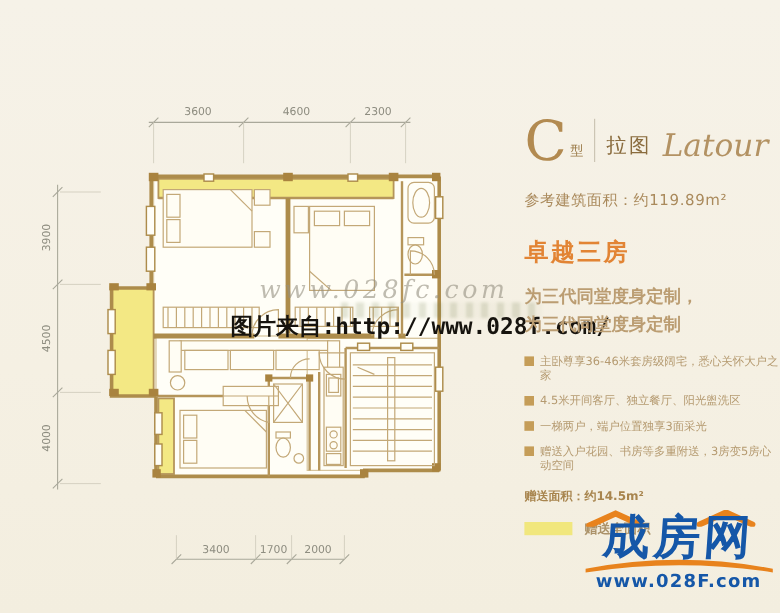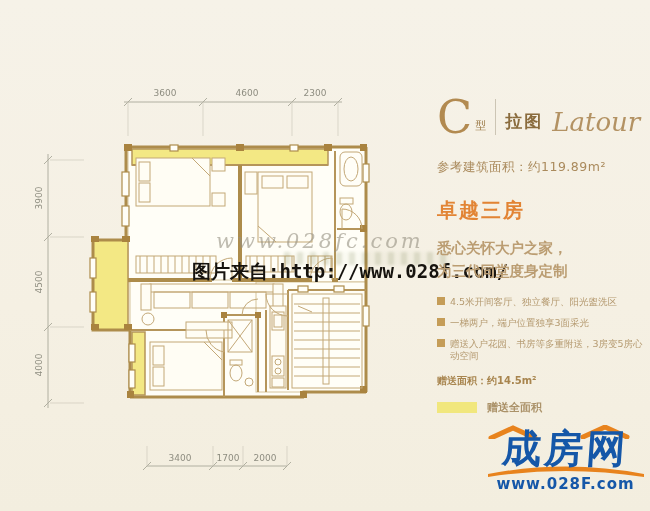--- a/index.html
+++ b/index.html
@@ -38,21 +38,21 @@
     font-weight:bold;font-size:19px;
     font-family:"DejaVu Sans Mono","Liberation Mono","DejaVu Sans",monospace;
     color:#16130e;letter-spacing:0px;white-space:nowrap;
   }
   
   .panel{position:absolute;left:437px;top:98px;width:212px;}
   .type-row{display:flex;align-items:flex-end;}
   .type-letter{font:400 46px/0.85 "DejaVu Serif","Liberation Serif",serif;color:#b28a50;}
   .type-suffix{font-size:11px;color:#9c7c4a;margin:0 0 4px 3px;}
   .type-divider{width:1px;height:36px;background:#ccc5b4;margin:0 9px 2px 9px;}
-  .name-cn{font-size:17px;font-weight:bold;color:#8a6c3e;letter-spacing:2px;margin-bottom:4px;}
+  .name-cn{font-size:17px;font-weight:normal;color:#8a6c3e;letter-spacing:2px;margin-bottom:4px;}
   .name-en{font:italic 26px "DejaVu Serif","Liberation Serif",serif;color:#b39263;margin:0 0 0 9px;}
   .area-line{margin-top:22px;font-size:12.5px;color:#aa8a5c;letter-spacing:0.5px;}
   .headline{margin-top:21px;font-size:20px;font-weight:900;color:#e28434;letter-spacing:2px;}
   .desc{margin-top:13px;font-size:14.5px;line-height:23px;color:#bb9d72;font-weight:bold;}
   .bullets{margin-top:13px;}
   .bullet-row{display:flex;margin-bottom:9px;}
   .bullet-sq{flex:0 0 8px;width:8px;height:8px;background:#c59d58;margin:1px 5px 0 0;}
   .bullet-text{font-size:9.5px;line-height:12px;color:#b59a70;}
   .gift-line{margin-top:12px;font-size:10px;font-weight:bold;color:#a8854e;}
   .legend{margin-top:12px;}
@@ -267,24 +267,28 @@
     <div class="type-row">
       <span class="type-letter">C</span>
       <span class="type-suffix">型</span>
       <span class="type-divider"></span>
       <span class="name-cn">拉图</span>
       <span class="name-en">Latour</span>
     </div>
     <div class="area-line">参考建筑面积：约119.89m²</div>
     <div class="headline">卓越三房</div>
     <div class="desc">
-      <div>悉心关怀大户之家，</div>
+      <div>为三代同堂度身定制，</div>
       <div>为三代同堂度身定制</div>
     </div>
     <div class="bullets">
+      <div class="bullet-row">
+        <span class="bullet-sq"></span>
+        <span class="bullet-text">主卧尊享36-46米套房级阔宅，悉心关怀大户之家</span>
+      </div>
       <div class="bullet-row">
         <span class="bullet-sq"></span>
         <span class="bullet-text">4.5米开间客厅、独立餐厅、阳光盥洗区</span>
       </div>
       <div class="bullet-row">
         <span class="bullet-sq"></span>
         <span class="bullet-text">一梯两户，端户位置独享3面采光</span>
       </div>
       <div class="bullet-row">
         <span class="bullet-sq"></span>

